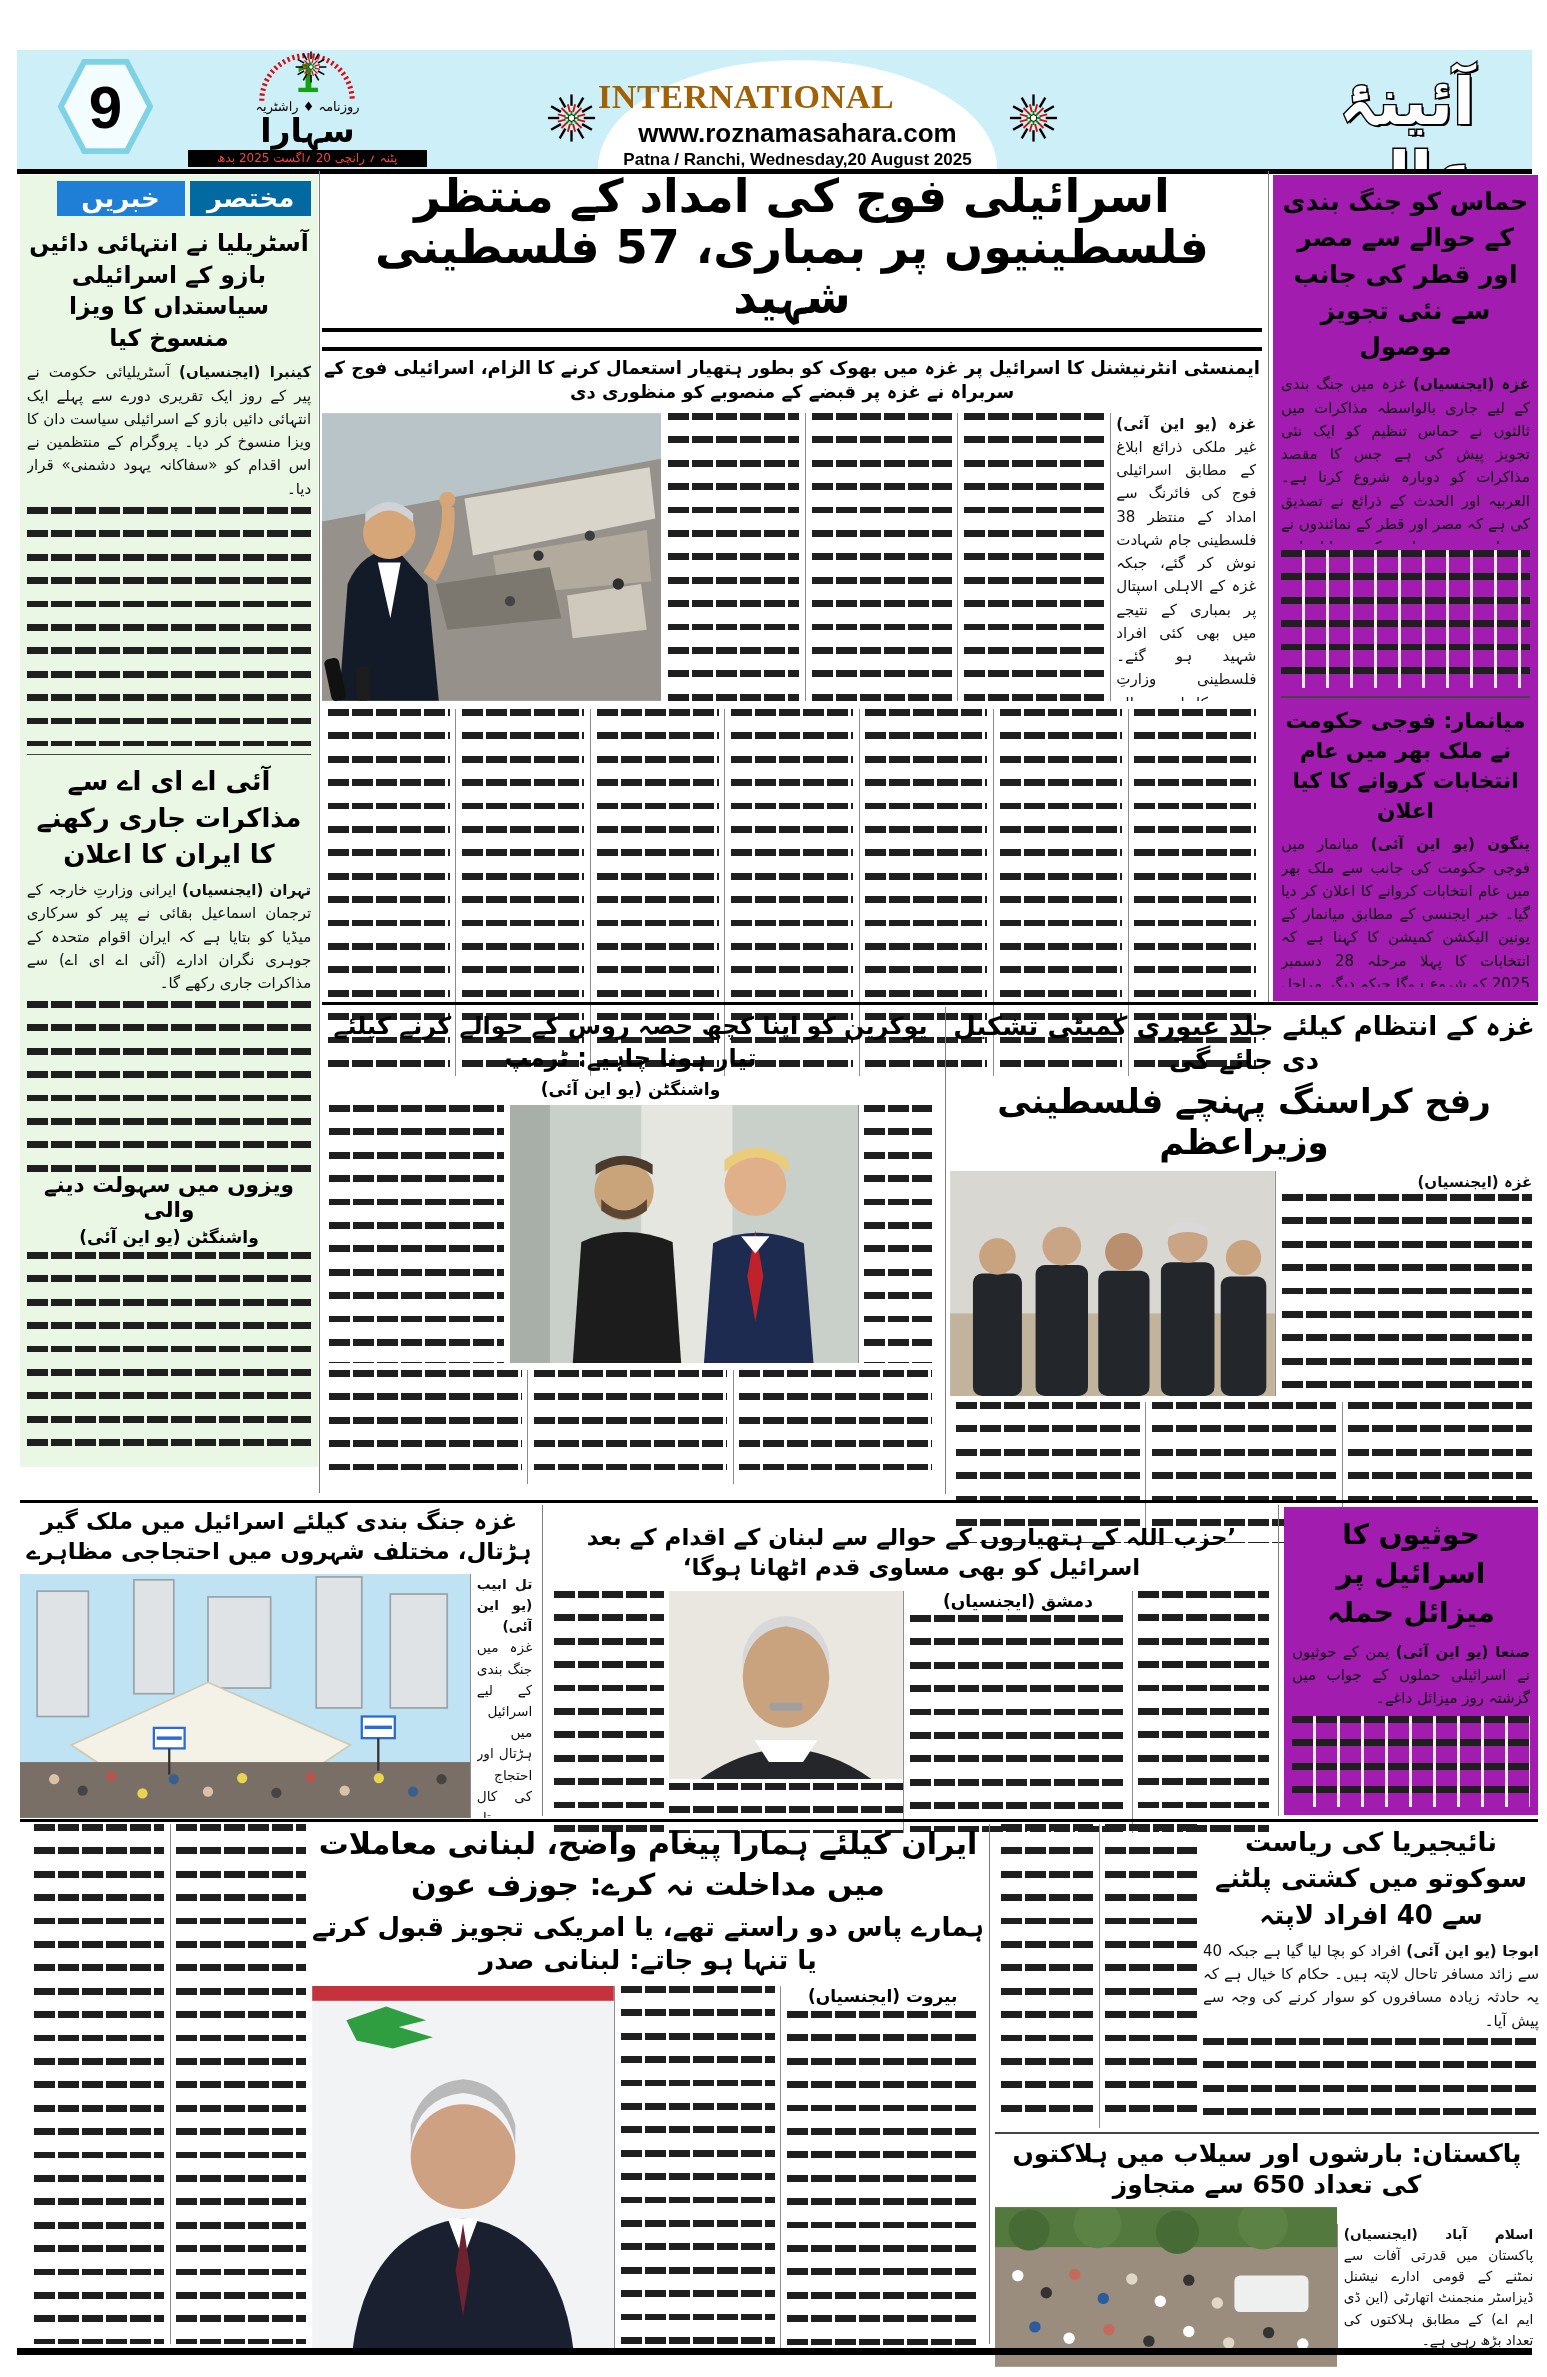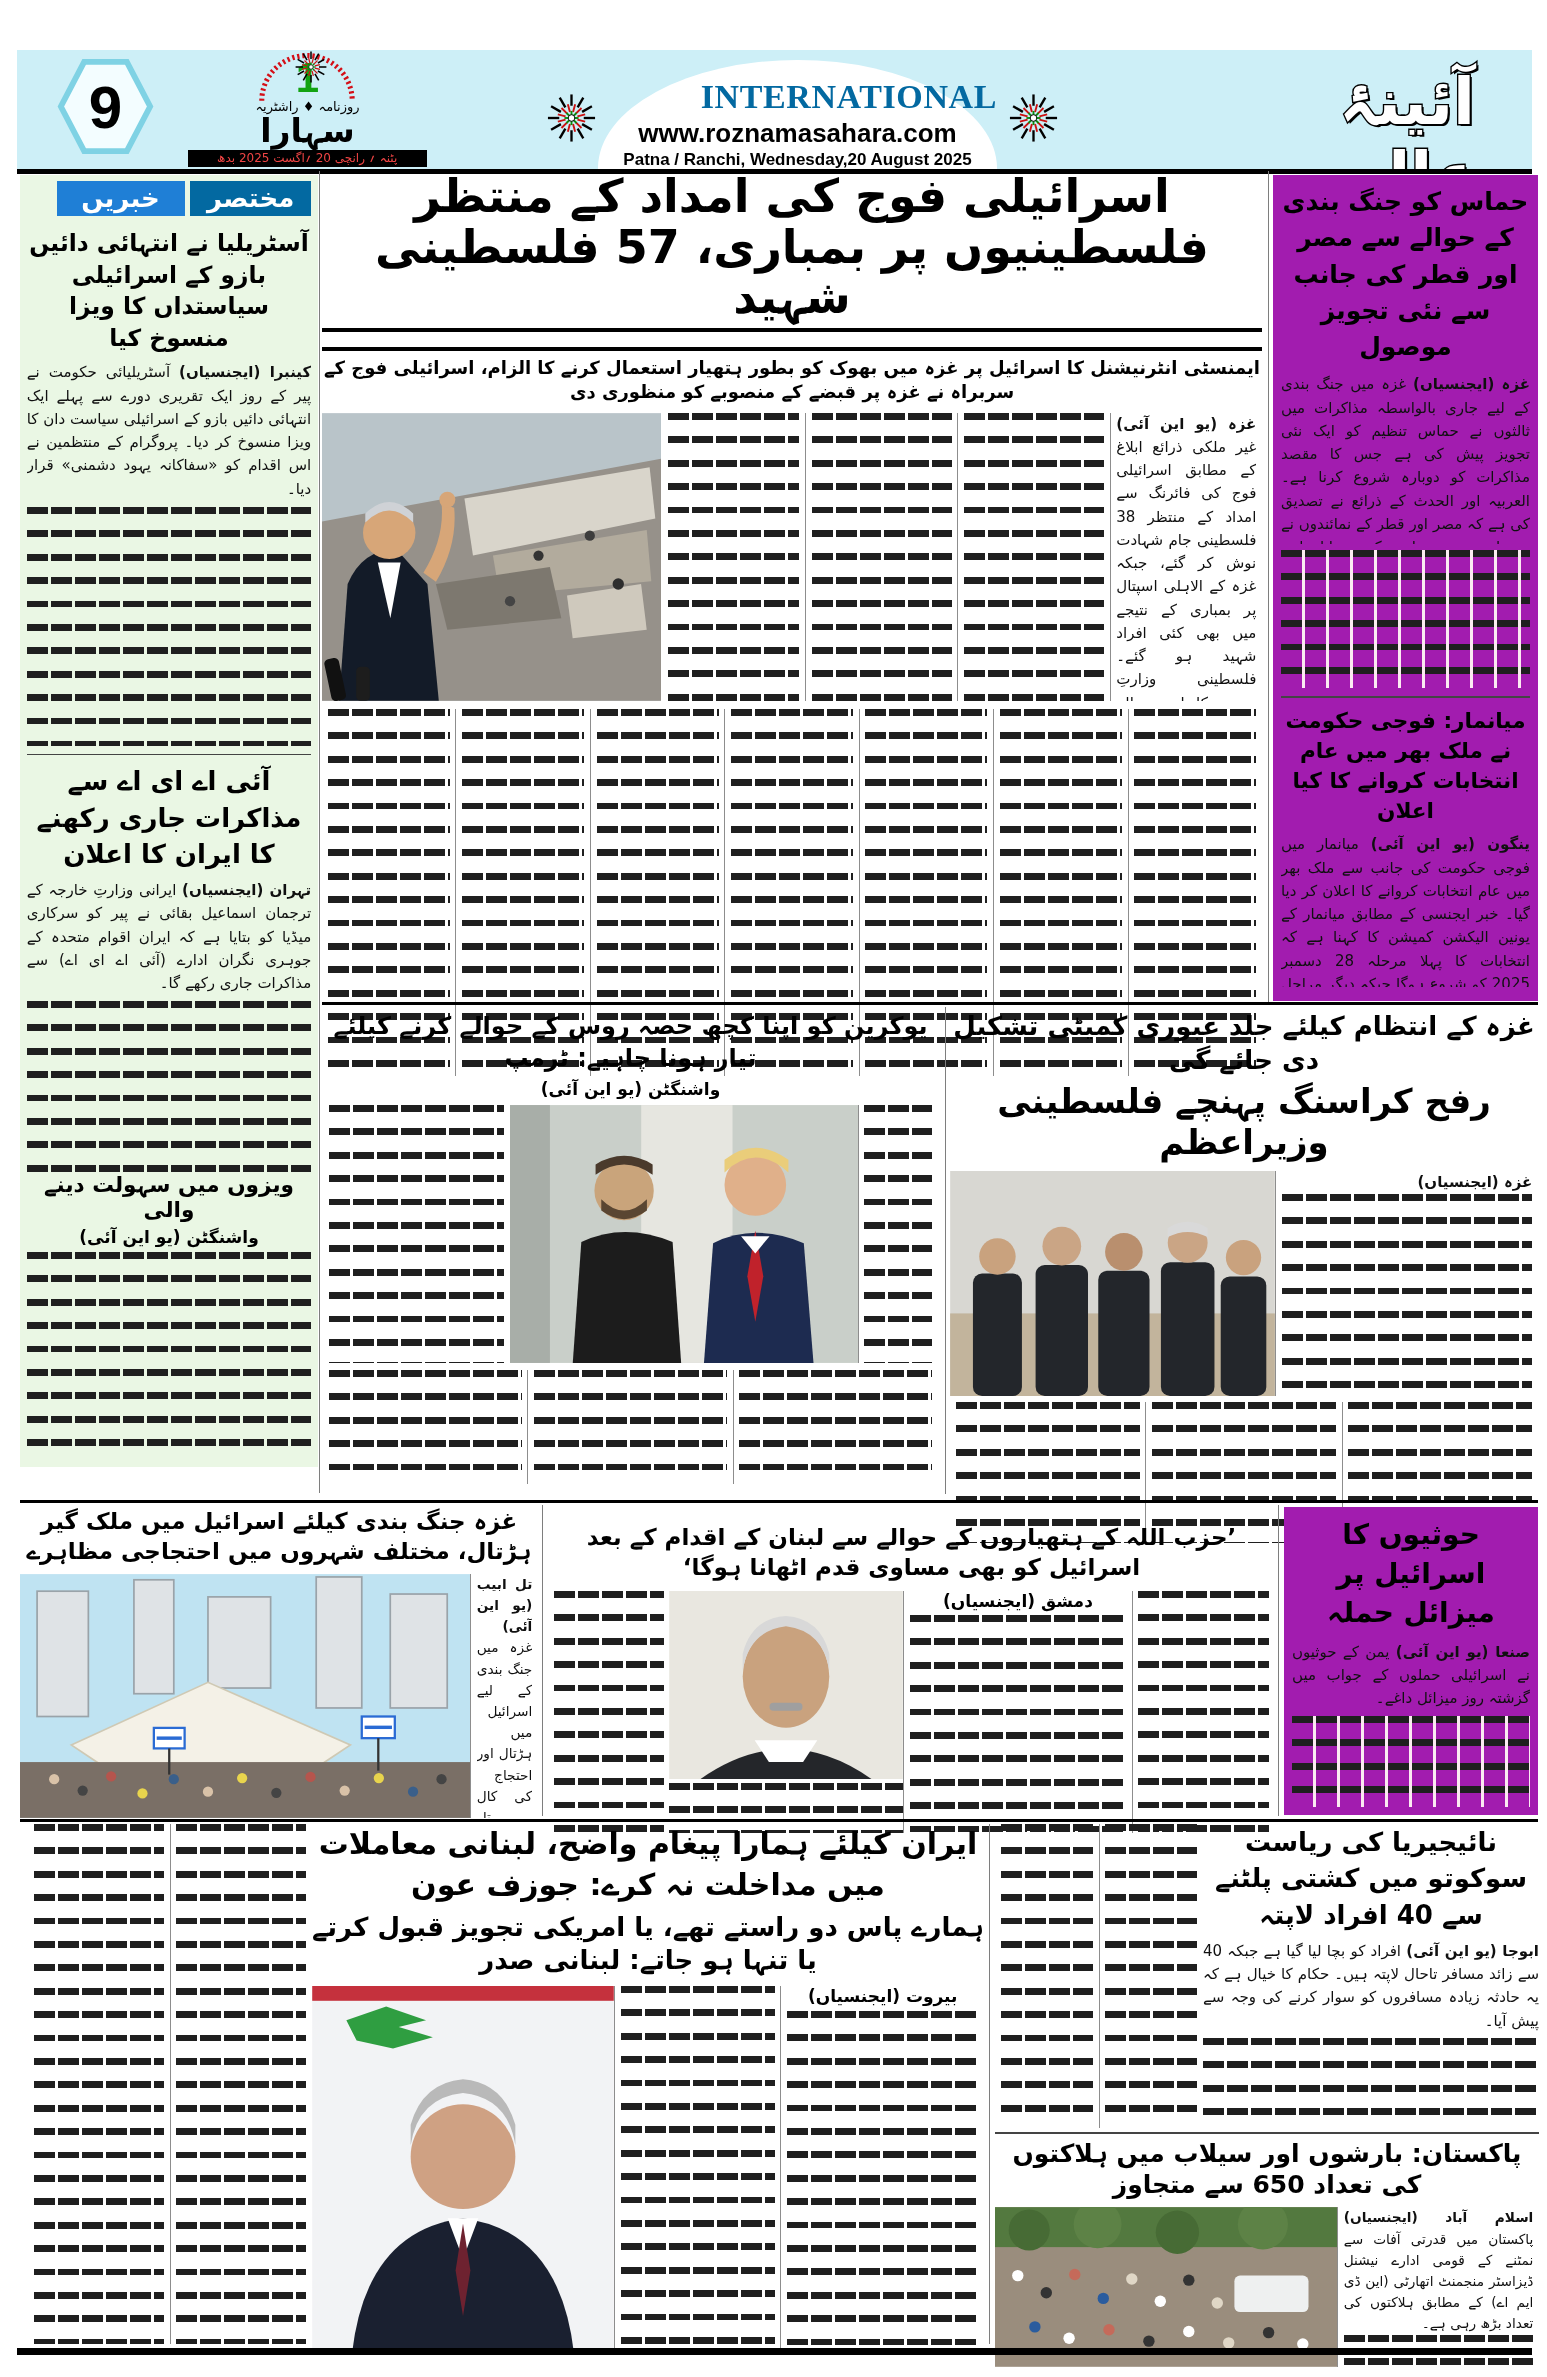--- a/index.html
+++ b/index.html
@@ -108,21 +108,21 @@
         <use href="#burst"></use>
       </svg>
     <svg class="burst abs" style="left:992px;top:34px" viewBox="-52 -55 104 110">
         <use href="#burst"></use>
       </svg>
     <svg class="burst abs" style="left:278px;top:-3.4px;width:32px;height:40px" viewBox="-52 -55 104 110">
         <use href="#burst"></use>
       </svg>
     
     <div class="abs oval" style="left:581px;top:10.3px;width:399px;height:216px;">
-      <div class="abs latin" style="left:0;top:18px;width:399px;text-align:right;font-family:'Liberation Serif',serif;font-weight:bold;font-size:34px;color:#0369a1;letter-spacing:0.6px;">INTERNATIONAL</div>
+      <div class="abs latin" style="left:0;top:18px;width:399px;text-align:left;font-family:'Liberation Serif',serif;font-weight:bold;font-size:34px;color:#a16207;letter-spacing:0.6px;">INTERNATIONAL</div>
       <div class="abs latin" style="left:0;top:58px;width:399px;text-align:center;font-weight:bold;font-size:26px;color:#000;">www.roznamasahara.com</div>
       <div class="abs latin" style="left:0;top:90px;width:399px;text-align:center;font-weight:bold;font-size:17px;color:#000;">Patna / Ranchi, Wednesday,20 August 2025</div>
     </div>
     
     <div class="abs urdu masthead" style="left:1276px;top:15px;width:228px;text-align:center;font-size:64px;">آئینۂ عالم</div>
   </div>
   <div class="abs rule" style="left:17px;top:169px;width:1515px;height:5.1px;"></div>
 
   <div class="abs tint-green" style="left:20px;top:175px;width:298px;height:1292px;display:flex;flex-direction:column;padding:5.7px 6.8px;box-sizing:border-box;">
     <div style="display:flex;flex-direction:row-reverse;gap:5.7px;">
@@ -461,21 +461,21 @@
       <div class="col" style="flex:1">
           <div class="fill grow"></div>
         </div>
     </div>
   </div>
 
   <div class="abs thinrule" style="left:995px;top:2132px;width:544px;height:2.3px;"></div>
 
   <div class="abs" style="left:995px;top:2138px;width:544px;height:206px;">
     <div class="hl urdu" style="font-size:25px;line-height:1.25;">پاکستان: بارشوں اور سیلاب میں ہلاکتوں کی تعداد 650 سے متجاوز</div>
-    <div style="display:flex;flex-direction:row-reverse;margin-top:6.8px;height:160px;">
+    <div style="display:flex;flex-direction:row-reverse;margin-top:6.8px;height:160px;align-items:center;">
       <div class="col" style="flex:1;">
         <div class="body-t urdu" style="font-size:13.7px;">
           <span class="dl">اسلام آباد (ایجنسیاں)</span>
           <span>پاکستان میں قدرتی آفات سے نمٹنے کے قومی ادارے نیشنل ڈیزاسٹر منجمنٹ اتھارٹی (این ڈی ایم اے) کے مطابق ہلاکتوں کی تعداد بڑھ رہی ہے۔</span>
         </div>
         <div class="fill grow"></div>
       </div>
       <svg class="photo" width="342" height="160" viewBox="0 0 600 280">
         <rect width="600" height="280" fill="#9a8d7d"></rect>
         <rect width="600" height="70" fill="#53793f"></rect>

